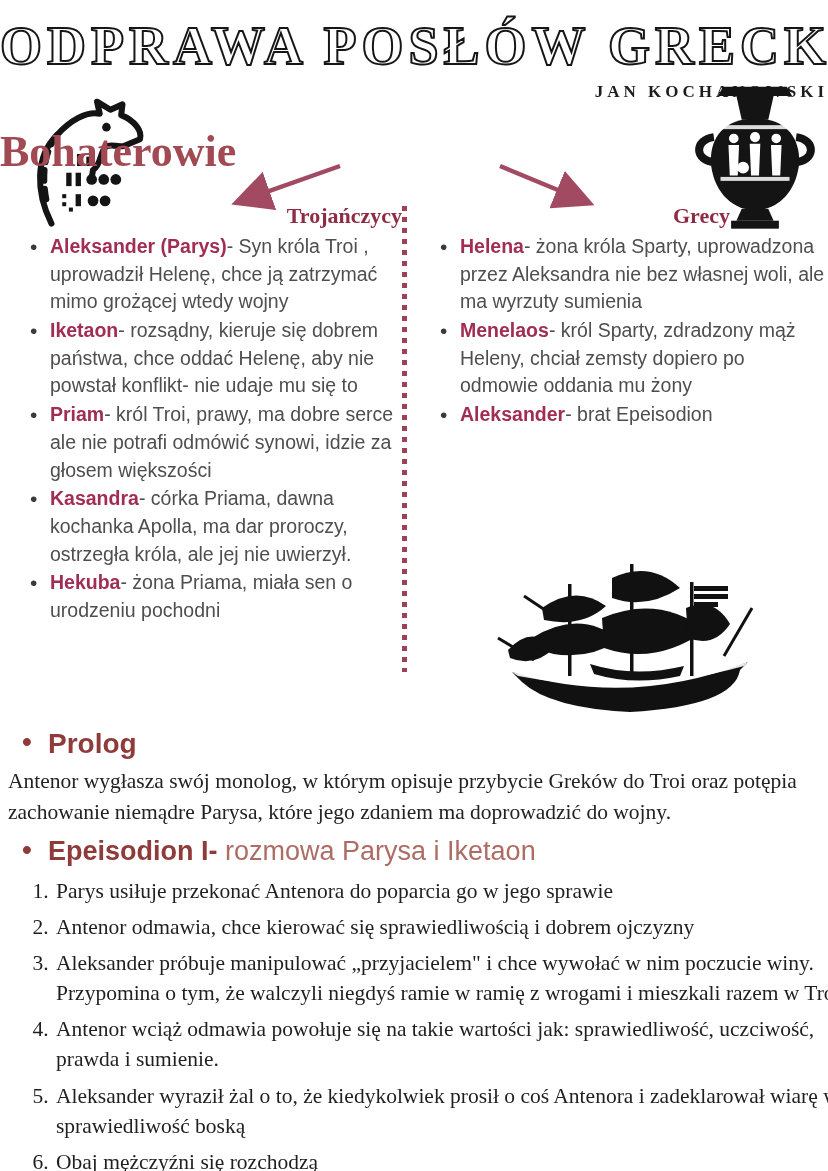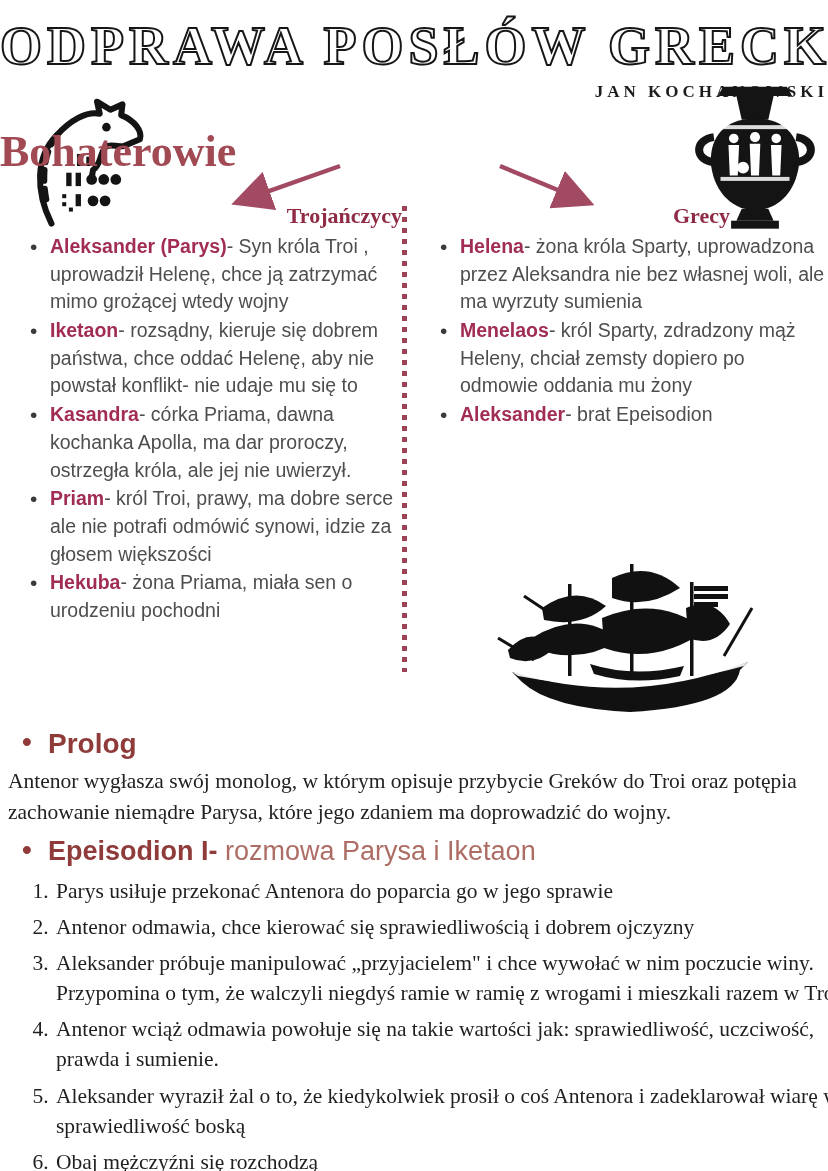--- a/index.html
+++ b/index.html
@@ -161,22 +161,22 @@
       <line x1="8" y1="6" x2="90" y2="40" stroke="#a34a63" stroke-width="4.5" marker-end="url(#ah2)"></line>
     </svg>
   </span>
 
   <div class="col-divider"></div>
 
   <div class="col col-left">
     <div class="col-heading">Trojańczycy</div>
     <div class="entry"><span class="who">Aleksander (Parys)</span><span>- Syn króla Troi , uprowadził Helenę, chce ją zatrzymać mimo grożącej wtedy wojny</span></div>
     <div class="entry"><span class="who">Iketaon</span><span>- rozsądny, kieruje się dobrem państwa, chce oddać Helenę, aby nie powstał konflikt- nie udaje mu się to</span></div>
+    <div class="entry"><span class="who">Priam</span><span>- król Troi, prawy, ma dobre serce ale nie potrafi odmówić synowi, idzie za głosem większości</span></div>
     <div class="entry"><span class="who">Kasandra</span><span>- córka Priama, dawna kochanka Apolla, ma dar proroczy, ostrzegła króla, ale jej nie uwierzył.</span></div>
-    <div class="entry"><span class="who">Priam</span><span>- król Troi, prawy, ma dobre serce ale nie potrafi odmówić synowi, idzie za głosem większości</span></div>
     <div class="entry"><span class="who">Hekuba</span><span>- żona Priama, miała sen o urodzeniu pochodni</span></div>
   </div>
 
   <div class="col col-right">
     <div class="col-heading">Grecy</div>
     <div class="entry"><span class="who">Helena</span><span>- żona króla Sparty, uprowadzona przez Aleksandra nie bez własnej woli, ale ma wyrzuty sumienia</span></div>
     <div class="entry"><span class="who">Menelaos</span><span>- król Sparty, zdradzony mąż Heleny, chciał zemsty dopiero po odmowie oddania mu żony</span></div>
     <div class="entry"><span class="who">Aleksander</span><span>- brat Epeisodion</span></div>
   </div>
 

